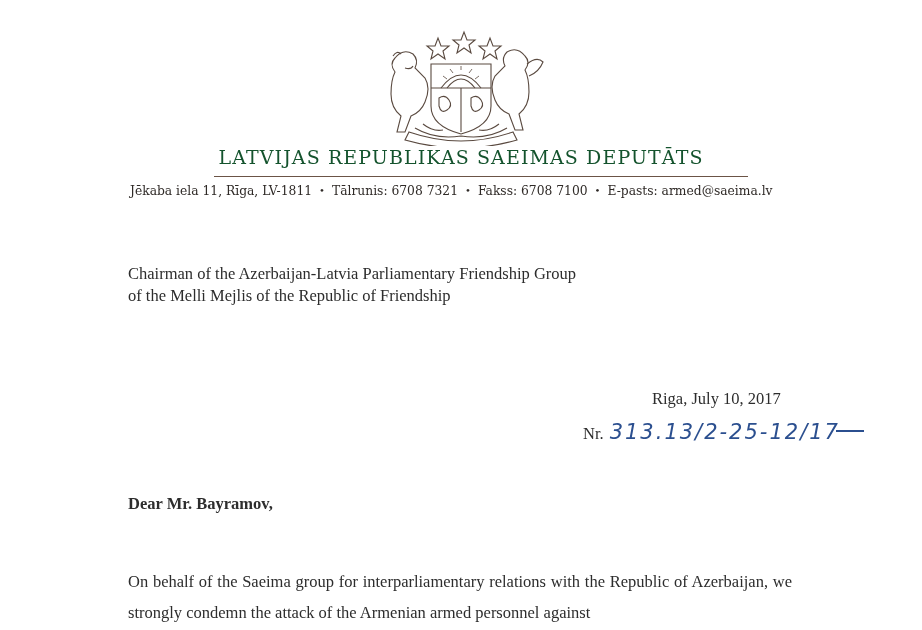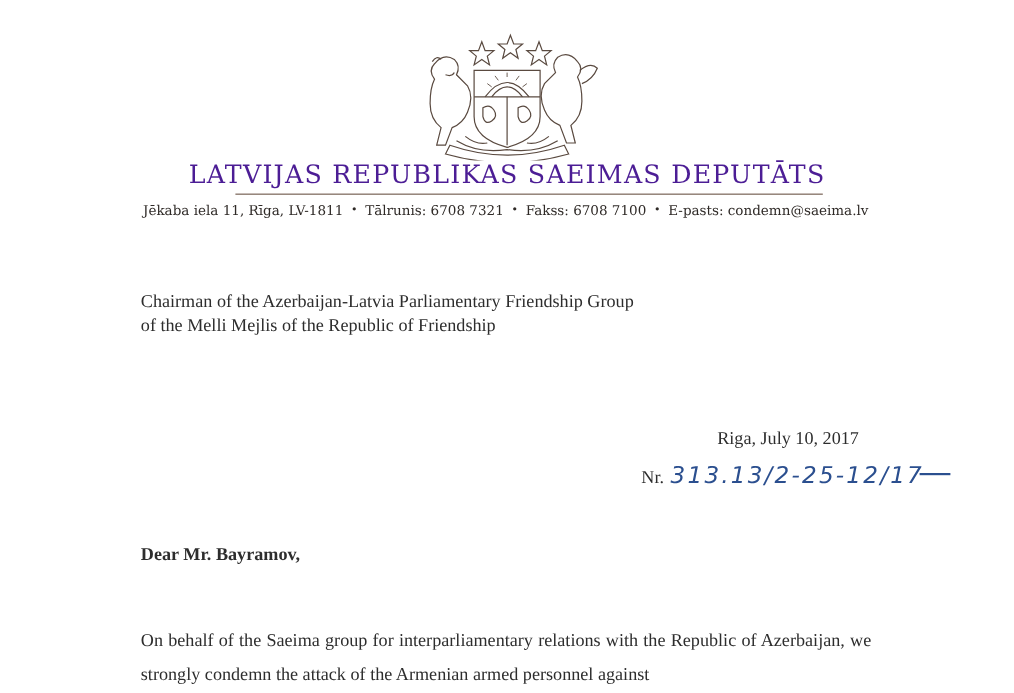--- a/index.html
+++ b/index.html
@@ -11,22 +11,22 @@
       position: relative;
     }
     .page { position: absolute; left: 0; top: 0; width: 922px; height: 630px; }
 
     .emblem { position: absolute; left: 375px; top: 28px; width: 172px; height: 118px; }
 
     .org-title {
       position: absolute; left: 170px; top: 146px; width: 582px;
       text-align: center;
       font-family: "DejaVu Serif", "Liberation Serif", serif;
-      font-size: 23px; letter-spacing: 1.1px;
-      color: #4c1d95;
+      font-size: 19px; letter-spacing: 1.1px;
+      color: #14532d;
     }
     .header-rule {
       position: absolute; left: 214px; top: 176px; width: 534px; height: 1px;
       background: #6b5446;
     }
     .contact-line {
       position: absolute; left: 130px; top: 184px; width: 700px;
       font-family: "DejaVu Serif", "Liberation Serif", serif;
       font-size: 12.3px; color: #2f2a27; white-space: nowrap;
     }
@@ -94,21 +94,21 @@
       <path d="M48,96 q10,8 20,6 M124,96 q-10,8 -20,6"></path>
 
       <path d="M34,104 q52,18 104,0 l4,8 q-56,16 -112,0 z"></path>
     </g>
   </svg>
 
   <div class="org-title">LATVIJAS REPUBLIKAS SAEIMAS DEPUTĀTS</div>
   <div class="header-rule"></div>
 
   <div class="contact-line">
-    <span>Jēkaba iela 11, Rīga, LV-1811</span><span class="sep">•</span><span>Tālrunis: 6708 7321</span><span class="sep">•</span><span>Fakss: 6708 7100</span><span class="sep">•</span><span>E-pasts: condemn@saeima.lv</span>
+    <span>Jēkaba iela 11, Rīga, LV-1811</span><span class="sep">•</span><span>Tālrunis: 6708 7321</span><span class="sep">•</span><span>Fakss: 6708 7100</span><span class="sep">•</span><span>E-pasts: armed@saeima.lv</span>
   </div>
 
   <div class="recipient">
     <div>Chairman of the Azerbaijan-Latvia Parliamentary Friendship Group</div>
     <div>of the Melli Mejlis of the Republic of Friendship</div>
   </div>
 
   <div class="date">Riga, July 10, 2017</div>
   <div class="ref">
     <span>Nr.</span><span class="hand">313.13/2-25-12/17</span><span class="hand-line"></span>

